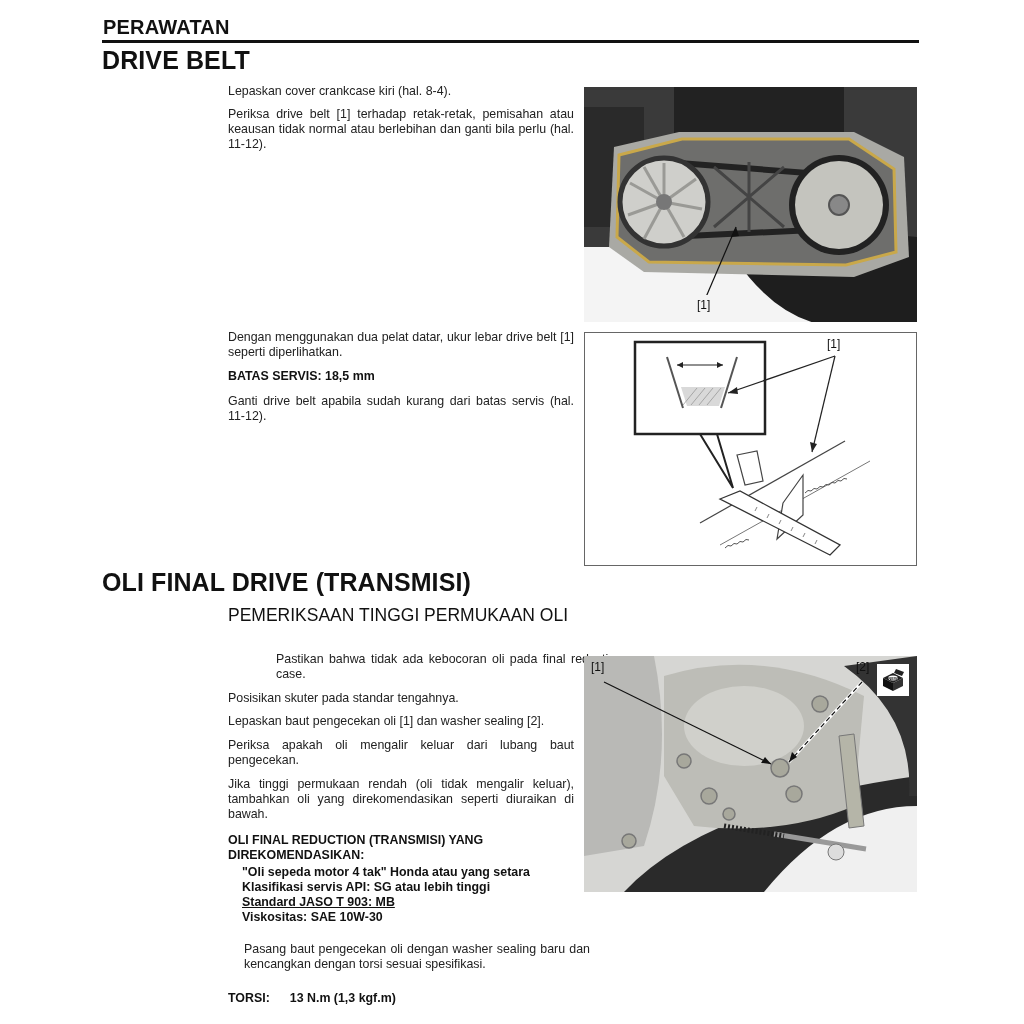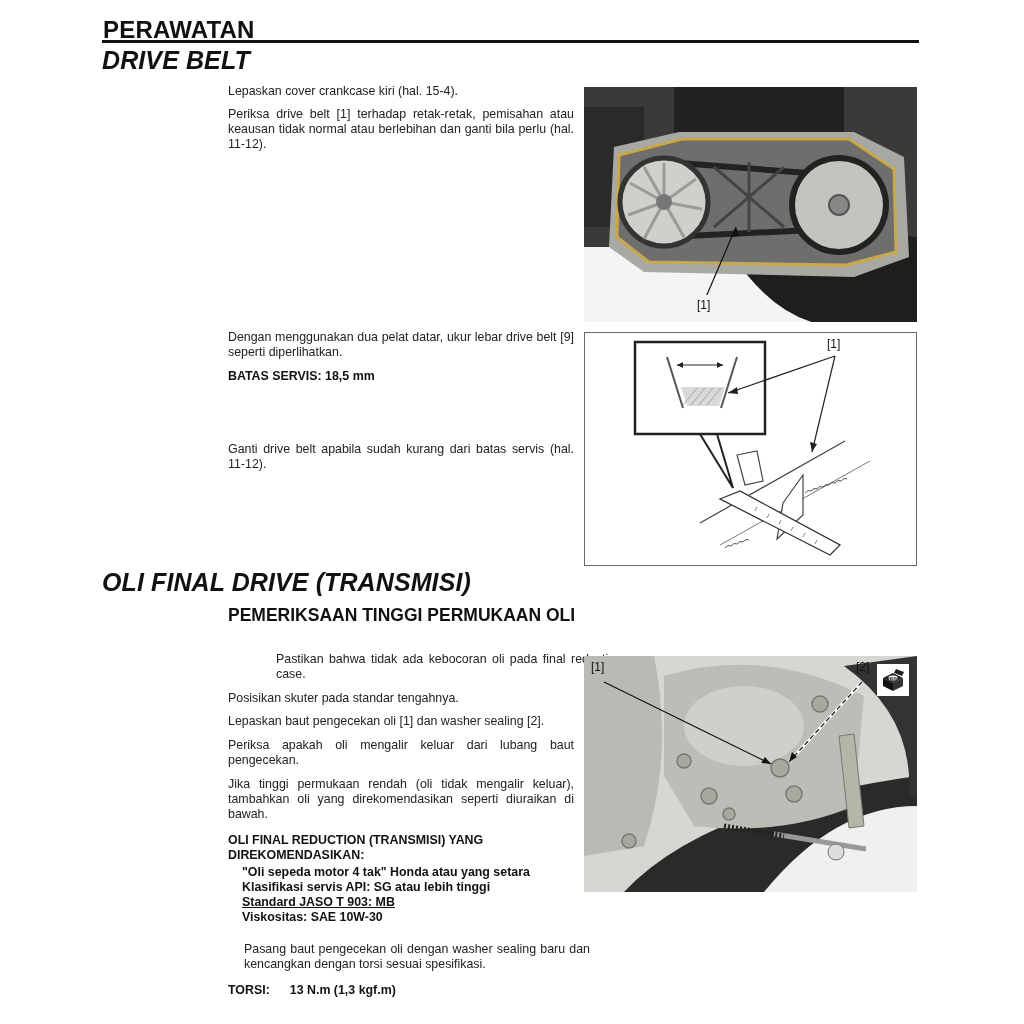--- a/index.html
+++ b/index.html
@@ -1,56 +1,56 @@
 <!DOCTYPE html>
 <html><head>
 <meta charset="utf-8">
 <style>
   * { box-sizing: border-box; margin: 0; padding: 0; }
   html, body { width: 1024px; height: 1024px; background: #ffffff; overflow: hidden; }
   body { position: relative; font-family: "Liberation Sans", sans-serif; color: #1a1a1a; }
 
   .abs { position: absolute; }
 
-  .header-title { left: 103px; top: 16px; font-size: 24px; font-weight: bold; letter-spacing: 0.2px; color: #111; }
+  .header-title { left: 103px; top: 16px; font-size: 20px; font-weight: bold; letter-spacing: 0.2px; color: #111; }
   .header-rule { left: 102px; top: 40px; width: 817px; height: 3px; background: #111; }
 
-  .section-title { font-size: 25px; font-weight: bold; color: #111; letter-spacing: 0.1px; font-style: italic; }
+  .section-title { font-size: 25px; font-weight: bold; color: #111; letter-spacing: 0.1px; }
   .sec1 { left: 102px; top: 46px; }
   .sec2 { left: 102px; top: 568px; }
 
-  .subsection-title { left: 228px; top: 606px; width: 350px; font-size: 17.5px; font-weight: bold; line-height: 19px; color: #111; }
+  .subsection-title { left: 228px; top: 606px; width: 350px; font-size: 17.5px; font-weight: normal; line-height: 19px; color: #111; }
 
   .para { font-size: 12.4px; line-height: 15px; color: #222; text-align: justify; width: 346px; left: 228px; }
   .bold { font-weight: bold; color: #111; }
   .indent { padding-left: 14px; }
-  .torsi-val { display: inline-block; margin-left: 20px; }
+  .torsi-val { display: inline-block; margin-left: 20px; margin-top: 8px; }
 
   .figure { border: 1px solid #777; overflow: hidden; }
   .fig1 { left: 584px; top: 87px; width: 333px; height: 235px; border: none; background: #2b2b2b; }
   .fig2 { left: 584px; top: 332px; width: 333px; height: 234px; background: #fff; border: 1px solid #666; }
   .fig3 { left: 584px; top: 656px; width: 333px; height: 236px; border: none; background: #c9c9c6; }
 
   .callout { font-size: 12px; font-family: "Liberation Sans", sans-serif; color: #111; background: transparent; }
   svg { display: block; }
 </style>
 </head>
 <body>
 
 <div class="abs header-title">PERAWATAN</div>
 <div class="abs header-rule"></div>
 
 <div class="abs section-title sec1">DRIVE BELT</div>
 
-<div class="abs para" style="top:84px;">Lepaskan cover crankcase kiri (hal. 15-4).</div>
+<div class="abs para" style="top:84px;">Lepaskan cover crankcase kiri (hal. 8-4).</div>
 <div class="abs para" style="top:107px;">Periksa drive belt [1] terhadap retak-retak, pemisahan atau keausan tidak normal atau berlebihan dan ganti bila perlu (hal. 11-12).</div>
 
-<div class="abs para" style="top:330px;">Dengan menggunakan dua pelat datar, ukur lebar drive belt [9] seperti diperlihatkan.</div>
+<div class="abs para" style="top:330px;">Dengan menggunakan dua pelat datar, ukur lebar drive belt [1] seperti diperlihatkan.</div>
 <div class="abs para bold" style="top:369px;">BATAS SERVIS: 18,5 mm</div>
-<div class="abs para" style="top:394px;margin-top:48px;">Ganti drive belt apabila sudah kurang dari batas servis (hal. 11-12).</div>
+<div class="abs para" style="top:394px;">Ganti drive belt apabila sudah kurang dari batas servis (hal. 11-12).</div>
 
 <div class="abs figure fig1">
   <svg width="333" height="235" viewBox="0 0 333 235">
     <rect x="0" y="0" width="333" height="235" fill="#3a3a3a"></rect>
     <rect x="0" y="160" width="333" height="75" fill="#f4f4f4"></rect>
     <path d="M150 170 Q210 260 300 235 L333 235 L333 150 Q260 140 150 170 Z" fill="#1e1e1e"></path>
     <rect x="90" y="0" width="170" height="55" fill="#222"></rect>
     <rect x="0" y="20" width="60" height="120" fill="#2a2a2a"></rect>
 
     <path d="M30 60 L95 45 L270 45 L320 70 L325 170 L270 190 L60 185 L25 160 Z" fill="#a9a9a4"></path>

